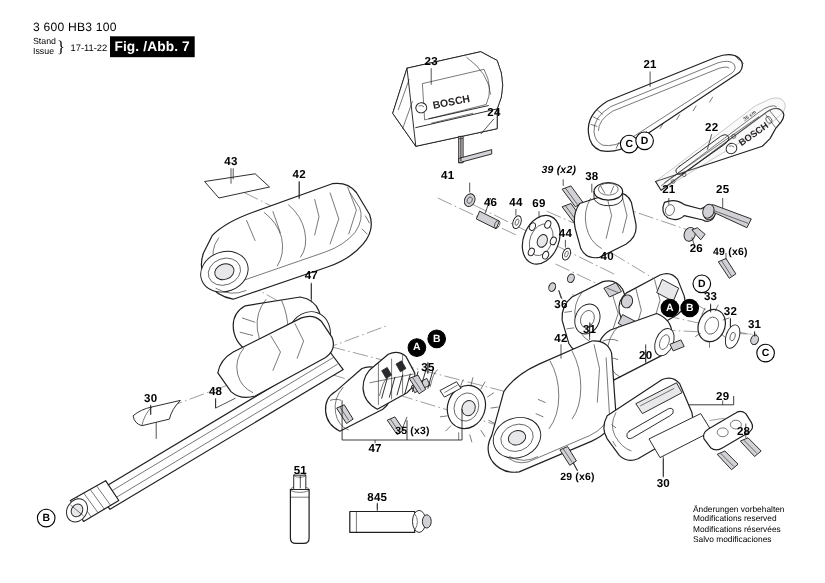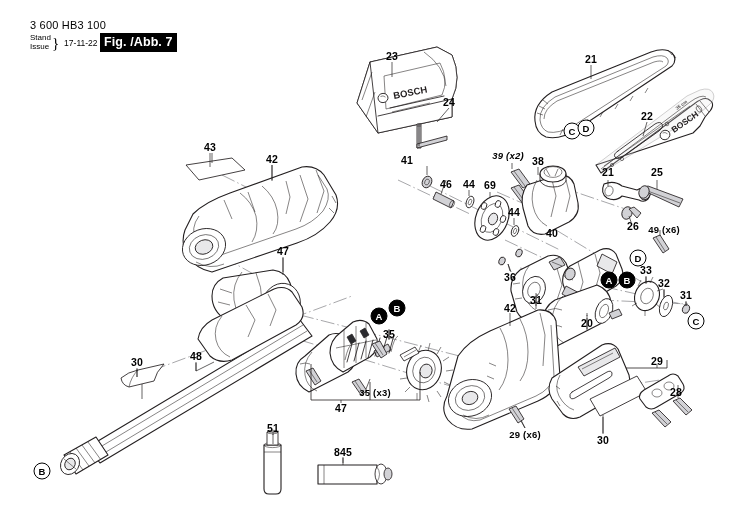--- a/index.html
+++ b/index.html
@@ -508,14 +508,20 @@
       <div class="circ dark" style="left: 397px; top: 308px;">B</div>
       <div class="circ dark" style="left: 609px; top: 280px;">A</div>
       <div class="circ dark" style="left: 627px; top: 280px;">B</div>
       <div class="circ light" style="left: 42px; top: 471px;">B</div>
       <div class="circ light" style="left: 572px; top: 131px;">C</div>
       <div class="circ light" style="left: 696px; top: 321px;">C</div>
       <div class="circ light" style="left: 586px; top: 128px;">D</div>
       <div class="circ light" style="left: 638px; top: 258px;">D</div>
     </div>
 
+  <div class="ftr">
+    <div>Änderungen vorbehalten</div>
+    <div>Modifications reserved</div>
+    <div>Modifications réservées</div>
+    <div>Salvo modificaciones</div>
+  </div>
 
 </div>
 
 </body></html>

